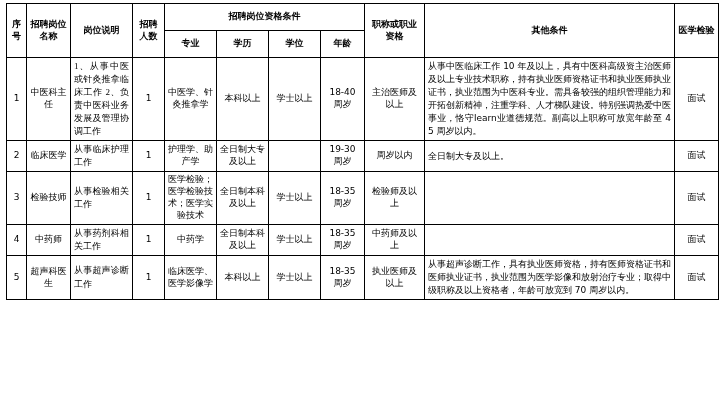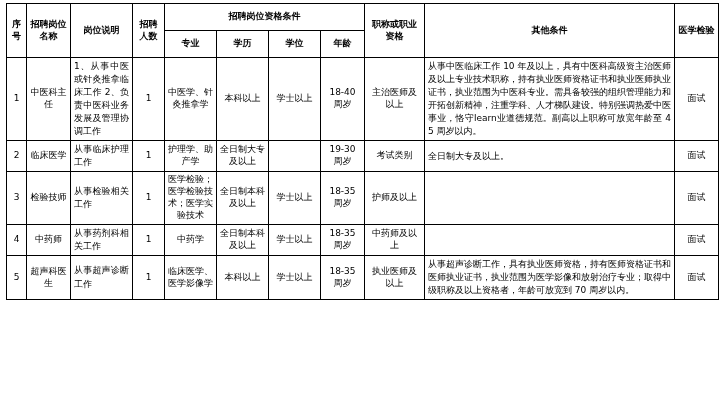--- a/index.html
+++ b/index.html
@@ -60,20 +60,21 @@
     font-size: 9px;
   }
   .other-cell {
     text-align: justify;
     text-align-last: left;
     line-height: 1.45;
     padding: 3px 4px;
   }
   .desc-cell {
     line-height: 1.45;
+    font-family: Liberation Serif, serif;
   }
 </style>
 </head>
 <body>
 
 <table id="recruit-table">
   <colgroup>
     <col class="w-seq">
       <col class="w-post">
       <col class="w-desc">
@@ -120,34 +121,34 @@
     </tr>
     <tr class="row-body">
       <td class="c">2</td>
       <td class="c">临床医学</td>
       <td class="l desc-cell">从事临床护理工作</td>
       <td class="c">1</td>
       <td class="c">护理学、助产学</td>
       <td class="c">全日制大专及以上</td>
       <td class="c"></td>
       <td class="c">19-30 周岁</td>
-      <td class="c">考试类别</td>
+      <td class="c">周岁以内</td>
       <td class="other-cell">全日制大专及以上。</td>
       <td class="c">面试</td>
     </tr>
     <tr class="row-body">
       <td class="c">3</td>
       <td class="c">检验技师</td>
       <td class="l desc-cell">从事检验相关工作</td>
       <td class="c">1</td>
       <td class="c">医学检验；医学检验技术；医学实验技术</td>
       <td class="c">全日制本科及以上</td>
       <td class="c">学士以上</td>
       <td class="c">18-35 周岁</td>
-      <td class="c">护师及以上</td>
+      <td class="c">检验师及以上</td>
       <td class="other-cell"></td>
       <td class="c">面试</td>
     </tr>
     <tr class="row-body">
       <td class="c">4</td>
       <td class="c">中药师</td>
       <td class="l desc-cell">从事药剂科相关工作</td>
       <td class="c">1</td>
       <td class="c">中药学</td>
       <td class="c">全日制本科及以上</td>

